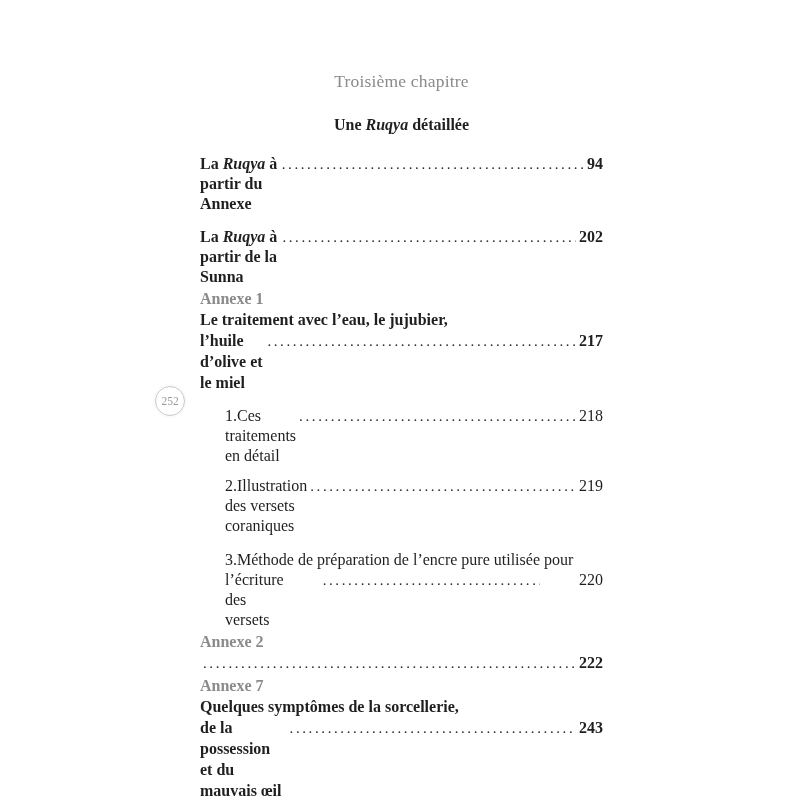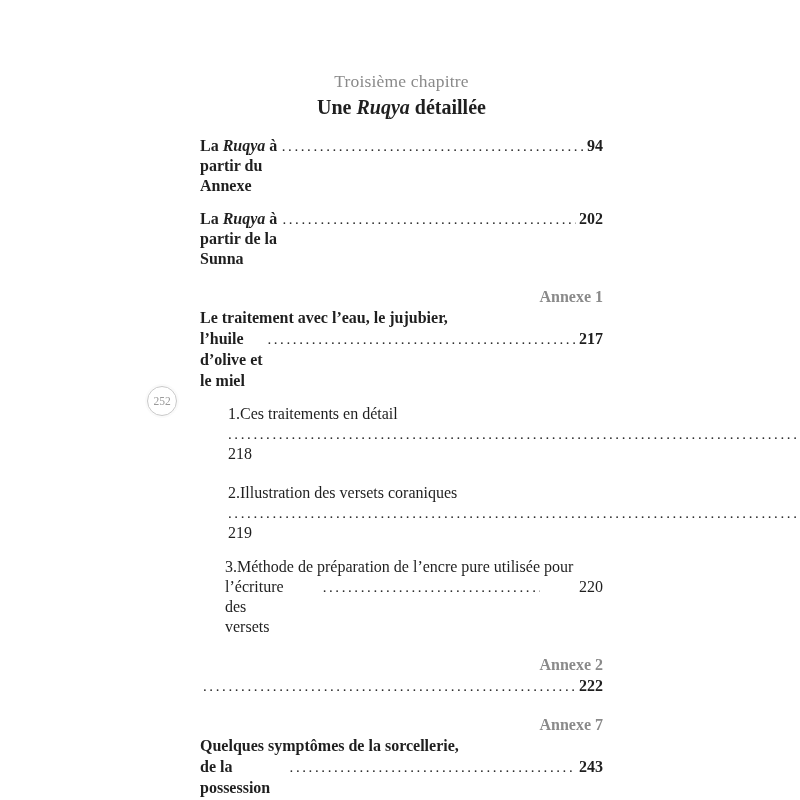--- a/index.html
+++ b/index.html
@@ -26,24 +26,24 @@
   .chapter-label{
     text-align:center;
     color:var(--muted);
     font-size:17.5px;
     font-weight:normal;
     line-height:22px;
     letter-spacing:.2px;
   }
   .book-title{
     text-align:center;
-    font-size:20px;
+    font-size:16px;
     font-weight:bold;
     line-height:26px;
-    margin-top:2px;
+    margin-top:20px;
   }
   .book-title .it{font-style:italic;}
   .row{
     display:flex;
     align-items:baseline;
     font-size:16px;
     line-height:20px;
   }
   .row .it{font-style:italic;}
   .bold{font-weight:bold;}
@@ -68,42 +68,41 @@
     font-size:16px;
     line-height:20px;
   }
   .section-title-line{
     font-weight:bold;
     font-size:16px;
     line-height:21px;
   }
   .mt-entry1{margin-top:16px;}
   .mt-entry2{margin-top:13px;}
-  .mt-section{margin-top:18px;text-align:right;}
+  .mt-section{margin-top:2px;}
   .mt-sub1{margin-top:13px;}
-  .mt-sub{margin-top:19px;}
+  .mt-sub{margin-top:10px;}
   .mt-sub3{margin-top:14px;}
   .sub{
     padding-left:25px;
     font-weight:normal;
-    flex-direction:column;
   }
   .sub-wrap{
     padding-left:25px;
     font-size:16px;
     line-height:20px;
     font-weight:normal;
   }
   .sub-wrap-row{
     padding-left:25px;
     gap:36px;
   }
   .badge{
     position:absolute;
-    left:147px; top:386px;
+    left:155px; top:386px;
     width:28px; height:28px;
     border:1px solid var(--badge-border);
     border-radius:50%;
     box-shadow:0 0 0 2px rgba(0,0,0,0.02);
     display:flex; align-items:center; justify-content:center;
     color:var(--badge-text);
     font-size:11.5px;
     font-family:"Liberation Serif", serif;
   }
 </style>

